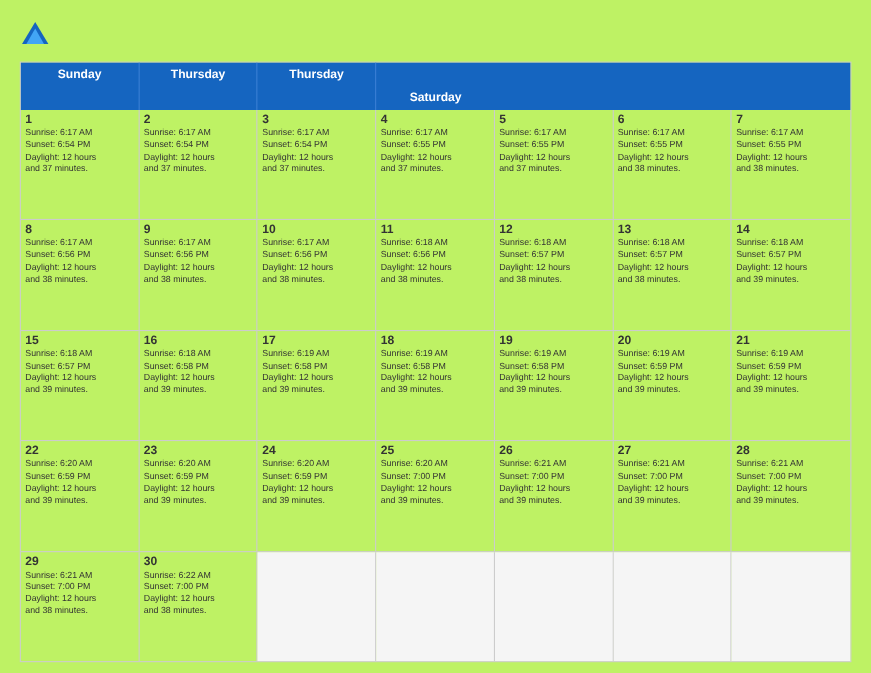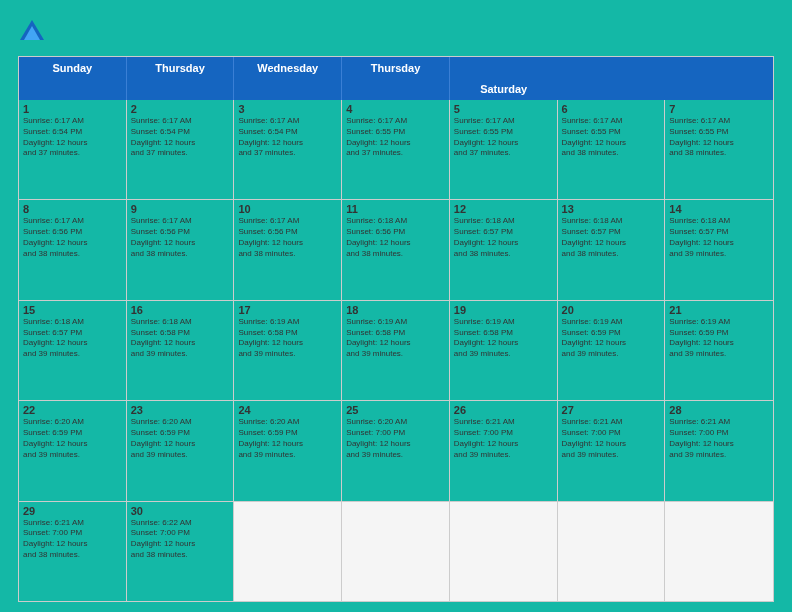--- a/index.html
+++ b/index.html
@@ -6,21 +6,21 @@
     body {
       font-family: Arial, sans-serif;
       background: #fff;
       width: 792px;
       height: 612px;
       overflow: hidden;
     }
     .page {
       width: 792px;
       height: 612px;
-      background: #14b8a6;
+      background: #bef264;
       padding: 18px 18px 10px 18px;
       display: flex;
       flex-direction: column;
     }
     .header {
       display: flex;
       justify-content: space-between;
       align-items: flex-start;
       margin-bottom: 10px;
     }
@@ -138,21 +138,20 @@
     <div class="title-block">
       <div class="main-title"></div>
       <div class="subtitle"></div>
     </div>
   </div>
 
   <div class="calendar">
     <div class="cal-header" id="cal-header">
         <div class="cal-header-cell">Sunday</div>
         <div class="cal-header-cell">Thursday</div>
-        <div class="cal-header-cell">Wednesday</div>
         <div class="cal-header-cell">Thursday</div>
         <div class="cal-header-cell">Saturday</div>
       </div>
     <div class="cal-body" id="cal-body">
         <div class="cal-row">
           <div class="cal-cell">
             <span class="day-num">1</span>
             <div class="cell-text">Sunrise: 6:17 AM<br>Sunset: 6:54 PM<br>Daylight: 12 hours<br>and 37 minutes.</div>
           </div>
           <div class="cal-cell">

